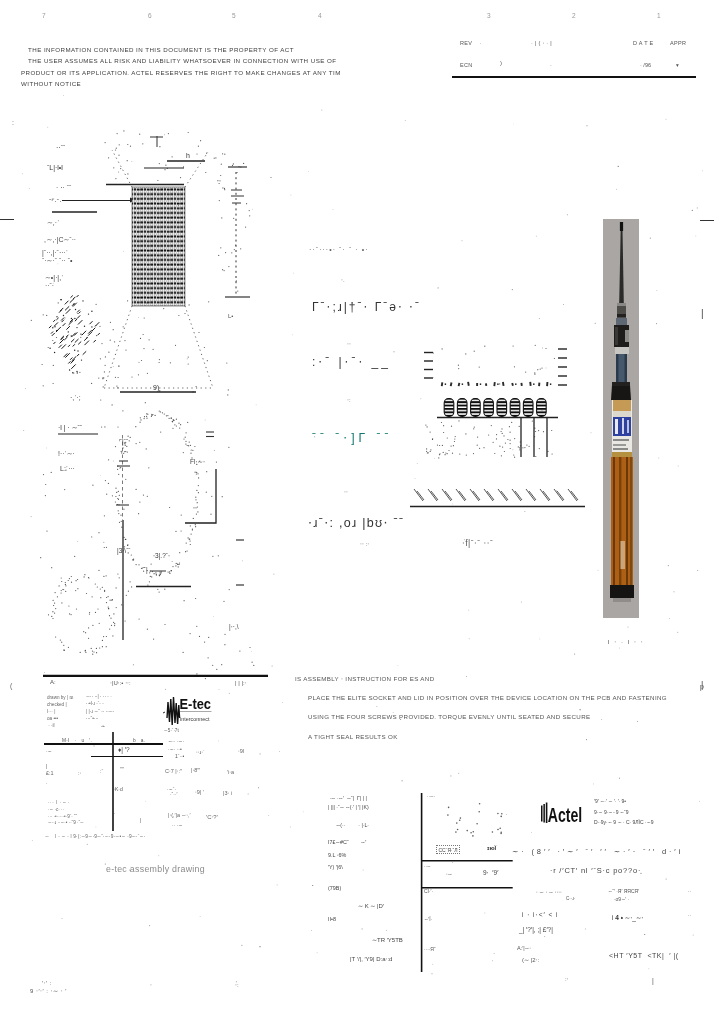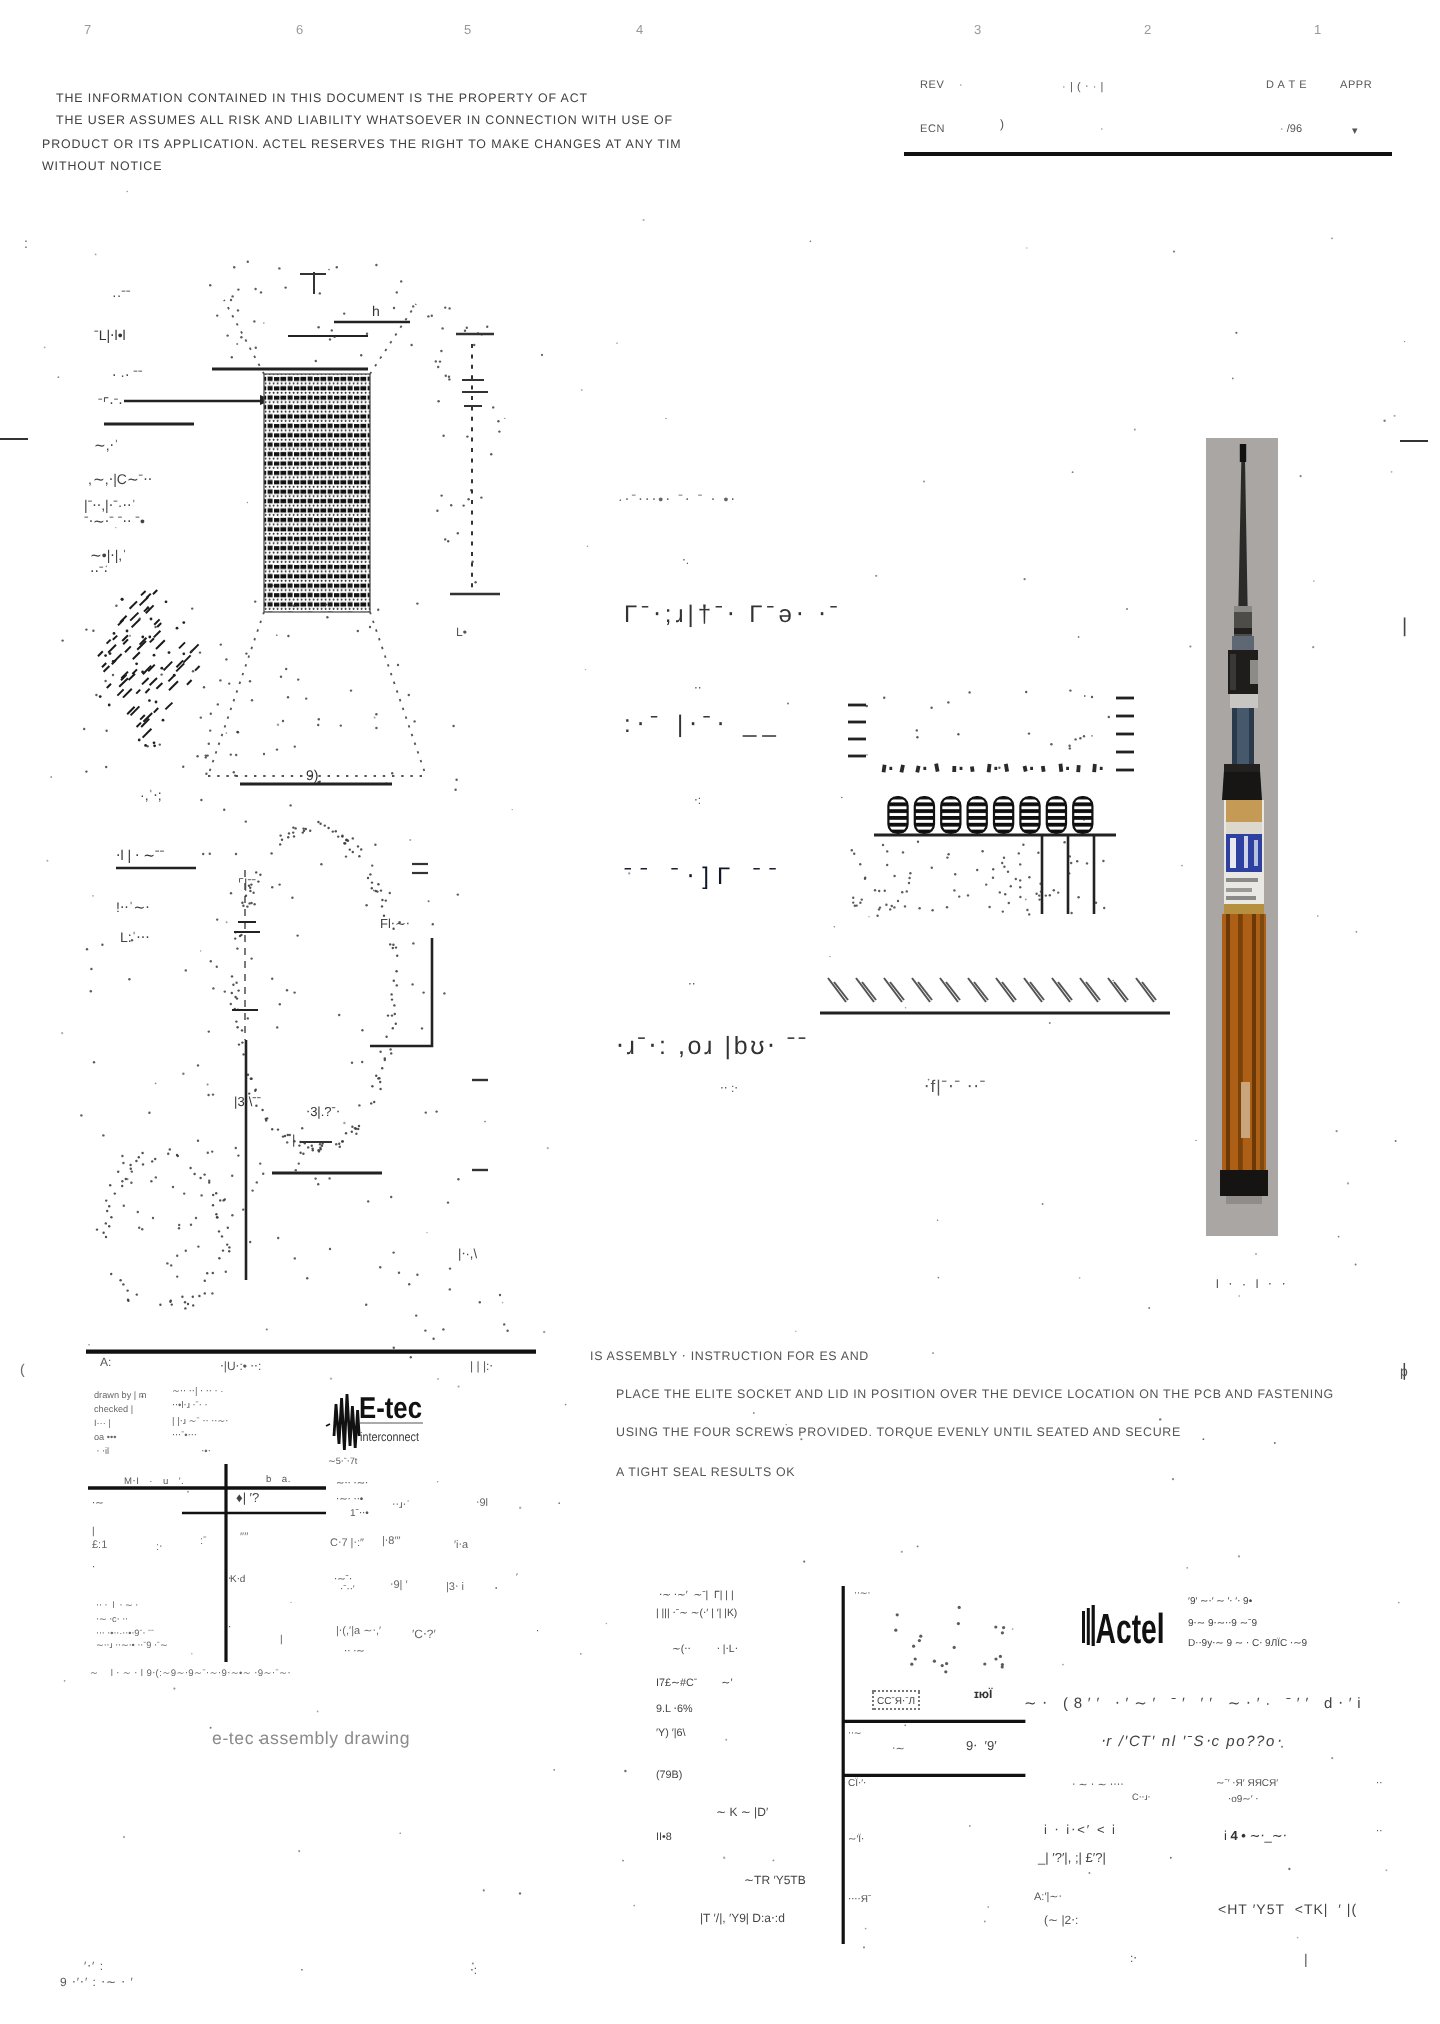--- a/index.html
+++ b/index.html
@@ -1214,21 +1214,21 @@
 <div class="t" style="left:341px;top:276px;font-size:6px;color:#555;">⋅.</div>
 
 <div class="t" style="left:312px;top:300px;font-size:12px;color:#333;letter-spacing:2.0px;">Γˉ⋅;ɹ|†ˉ⋅ Γˉə⋅ ⋅ˉ</div>
 
 <div class="t" style="left:347px;top:340px;font-size:6px;color:#555;">⋅⋅</div>
 
 <div class="t" style="left:312px;top:355px;font-size:12px;color:#333;letter-spacing:3.0px;">:⋅ˉ |⋅ˉ⋅ __</div>
 
 <div class="t" style="left:347px;top:396px;font-size:6px;color:#555;">⋅:</div>
 
-<div class="t" style="left:312px;top:431px;font-size:12px;color:#0f172a;letter-spacing:4.0px;">ˉˉ ˉ⋅]Γ ˉˉ</div>
+<div class="t" style="left:312px;top:431px;font-size:12px;color:#0f766e;letter-spacing:4.0px;">ˉˉ ˉ⋅]Γ ˉˉ</div>
 
 <div class="t" style="left:344px;top:488px;font-size:6px;color:#555;">⋅⋅</div>
 
 <div class="t" style="left:308px;top:515px;font-size:12.5px;color:#333;letter-spacing:1.3px;">⋅ɹˉ⋅: ,оɹ |bʊ⋅ ˉˉ</div>
 
 <div class="t" style="left:360px;top:540px;font-size:6px;color:#555;">⋅⋅ :⋅</div>
 
 <div class="t" style="left:462px;top:538px;font-size:8.5px;color:#555;letter-spacing:.5px;">⋅f|ˉ⋅ˉ ⋅⋅ˉ</div>
 
 <div class="t" style="left:603px;top:219px;width:36px;height:399px;background:#a9a6a3;"><svg width="36" height="399" viewBox="0 0 36 399">
@@ -1399,21 +1399,21 @@
       </svg></div>
 
 <div class="t" style="left:594px;top:796px;font-size:5px;line-height:10.5px;color:#444;">
 <div>′9′ ∼⋅′ ∼ ′⋅ ′⋅ 9•</div>
 <div>9⋅∼ 9⋅∼⋅⋅9 ∼ˉ9</div>
 <div>D⋅⋅9y⋅∼ 9 ∼ ⋅ С⋅ 9ЛЇС ⋅∼9</div>
 </div>
 
 <div class="t" style="left:512px;top:847px;font-size:7.5px;color:#444;letter-spacing:2.9px;">∼⋅ (8′′ ⋅′∼′ ˉ′ ′′ ∼⋅′· ˉ′′ d⋅′i</div>
 
-<div class="t" style="left:550px;top:866px;font-size:7.5px;color:#444;letter-spacing:.8px;font-style:italic;">⋅r /′СТ′ nl ′ˉS⋅c pо??о⋅</div>
+<div class="t" style="left:550px;top:866px;font-size:7.5px;color:#444;letter-spacing:.8px;">⋅r /′СТ′ nl ′ˉS⋅c pо??о⋅</div>
 
 <div>
       <div class="t" style="left:536px;top:889px;font-size:5.5px;color:#555;">⋅ ∼ ⋅ ∼ ⋅⋅⋅⋅</div>
       <div class="t" style="left:566px;top:896px;font-size:4.6px;color:#555;">С⋅⋅ɹ⋅</div>
       <div class="t" style="left:608px;top:888px;font-size:5px;color:#555;">∼ˉ′ ⋅Я′ ЯЯСЯ′</div>
       <div class="t" style="left:614px;top:896px;font-size:5px;color:#555;">⋅о9∼′ ⋅</div>
       <div class="t" style="left:688px;top:888px;font-size:5px;color:#555;">⋅⋅</div>
     </div>
 
 <div>

